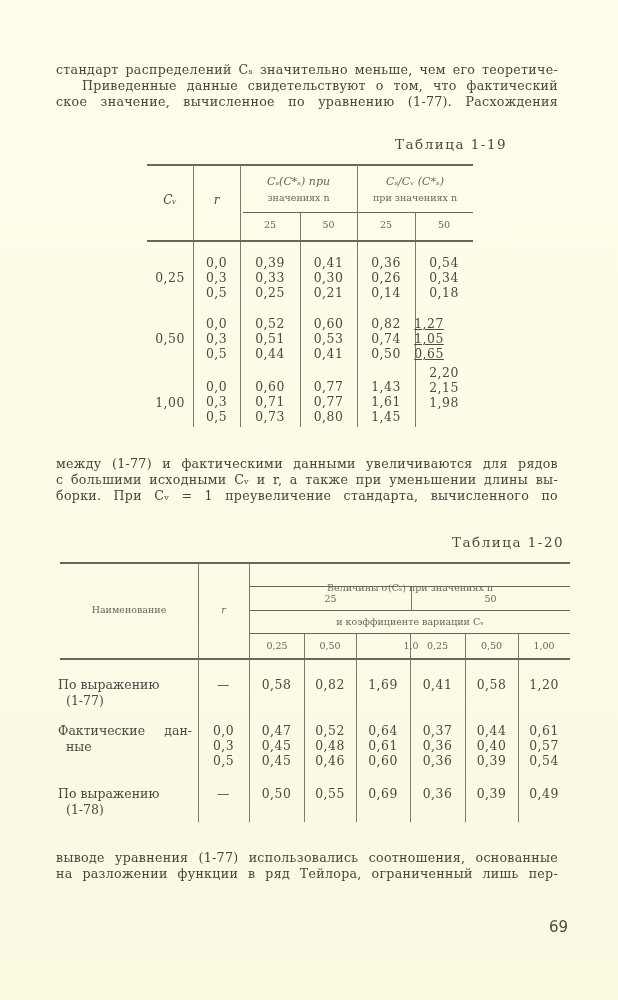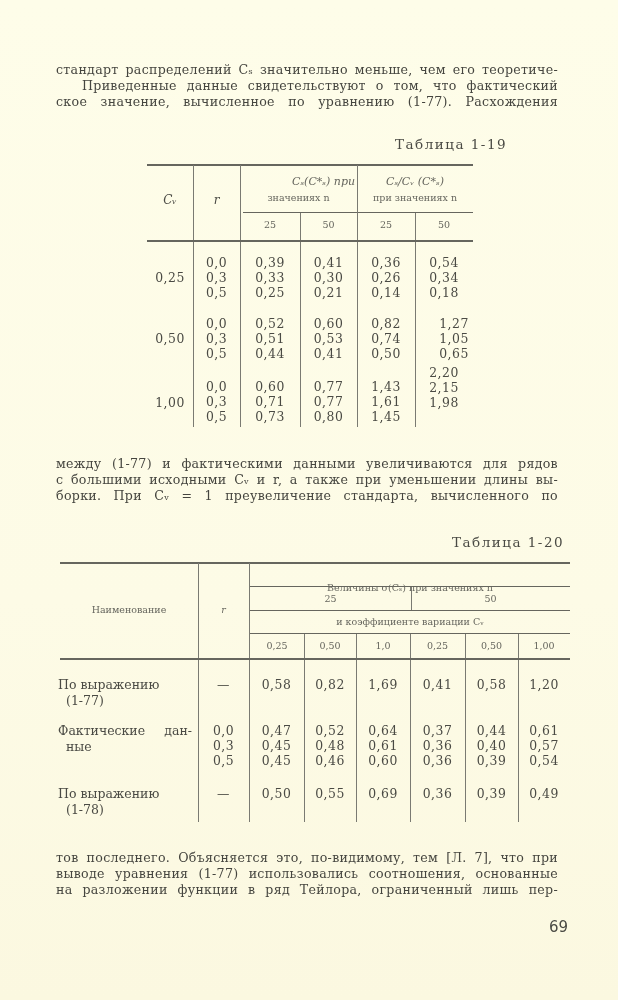--- a/index.html
+++ b/index.html
@@ -61,21 +61,21 @@
     <div class="vrule" style="left:415px; top:213px; height:27px;"></div>
 
     <div class="vrule" style="left:193px; top:242px; height:185px;"></div>
     <div class="vrule" style="left:240px; top:242px; height:185px;"></div>
     <div class="vrule" style="left:300px; top:242px; height:185px;"></div>
     <div class="vrule" style="left:357px; top:242px; height:185px;"></div>
     <div class="vrule" style="left:415px; top:242px; height:185px;"></div>
 
     <div class="cell it" style="left:147px; top:193px; width:46px; font-size:12px;">Cᵥ</div>
     <div class="cell it" style="left:193px; top:193px; width:47px; font-size:12px;">r</div>
-    <div class="cell small" style="left:240px; top:175px; width:117px;padding-left:25px;"><span class="it" style="font-size:11px;">Cₛ(C*ₛ) при</span></div>
+    <div class="cell small" style="left:240px; top:175px; width:117px;"><span class="it" style="font-size:11px;">Cₛ(C*ₛ) при</span></div>
     <div class="cell small" style="left:240px; top:192px; width:117px;">значениях n</div>
     <div class="cell small" style="left:357px; top:175px; width:116px;"><span class="it" style="font-size:11px;">Cₛ/Cᵥ (C*ₛ)</span></div>
     <div class="cell small" style="left:357px; top:192px; width:116px;">при значениях n</div>
     <div class="cell small" style="left:240px; top:219px; width:60px;">25</div>
     <div class="cell small" style="left:300px; top:219px; width:57px;">50</div>
     <div class="cell small" style="left:357px; top:219px; width:58px;">25</div>
     <div class="cell small" style="left:415px; top:219px; width:58px;">50</div>
 
     <div class="cell num" style="left:150px; top:270px; width:40px;">0,25</div>
     <div class="cell num" style="left:193px; top:255px; width:47px;">
@@ -118,21 +118,21 @@
     <div class="cell num" style="left:300px; top:316px; width:57px;">
       <div>0,60</div>
         <div>0,53</div>
         <div>0,41</div>
     </div>
     <div class="cell num" style="left:357px; top:316px; width:58px;">
       <div>0,82</div>
         <div>0,74</div>
         <div>0,50</div>
     </div>
-    <div class="cell num" style="left:425px; top:316px; width:58px;">
+    <div class="cell num" style="left:400px; top:316px; width:58px;text-decoration:underline;">
       <div>1,27</div>
         <div>1,05</div>
         <div>0,65</div>
     </div>
 
     <div class="cell num" style="left:150px; top:395px; width:40px;">1,00</div>
     <div class="cell num" style="left:193px; top:379px; width:47px;">
       <div>0,0</div>
         <div>0,3</div>
         <div>0,5</div>
@@ -192,21 +192,21 @@
     <div class="vrule" style="left:518px; top:660px; height:162px;"></div>
 
     <div class="cell small" style="left:60px; top:604px; width:138px;">Наименование</div>
     <div class="cell small it" style="left:198px; top:604px; width:51px;">r</div>
     <div class="cell small" style="left:250px; top:582px; width:320px;">Величины σ(Cₛ) при значениях n</div>
     <div class="cell small" style="left:250px; top:593px; width:161px;">25</div>
     <div class="cell small" style="left:411px; top:593px; width:159px;">50</div>
     <div class="cell small" style="left:250px; top:616px; width:320px;">и коэффициенте вариации Cᵥ</div>
     <div class="cell small" style="left:250px; top:640px; width:54px;">0,25</div>
     <div class="cell small" style="left:304px; top:640px; width:52px;">0,50</div>
-    <div class="cell small" style="left:356px; top:640px; width:54px;">1,0</div>
+    <div class="cell small" style="left:356px; top:640px; width:54px;padding-left:28px;">1,0</div>
     <div class="cell small" style="left:410px; top:640px; width:55px;">0,25</div>
     <div class="cell small" style="left:465px; top:640px; width:53px;">0,50</div>
     <div class="cell small" style="left:518px; top:640px; width:52px;">1,00</div>
 
     <div style="position:absolute; left:58px; top:677px; font-size:12.5px; line-height:16px;">
       <div>По выражению</div>
       <div style="padding-left:8px;">(1-77)</div>
     </div>
     <div class="cell num" style="left:198px; top:677px; width:51px;">—</div>
     <div class="cell num" style="left:249px; top:677px; width:55px;">0,58</div>
@@ -263,19 +263,18 @@
     <div class="cell num" style="left:198px; top:786px; width:51px;">—</div>
     <div class="cell num" style="left:249px; top:786px; width:55px;">0,50</div>
     <div class="cell num" style="left:304px; top:786px; width:52px;">0,55</div>
     <div class="cell num" style="left:356px; top:786px; width:54px;">0,69</div>
     <div class="cell num" style="left:410px; top:786px; width:55px;">0,36</div>
     <div class="cell num" style="left:465px; top:786px; width:53px;">0,39</div>
     <div class="cell num" style="left:518px; top:786px; width:52px;">0,49</div>
   </div>
 
   <div class="para" style="top:850px;">
-    <span class="line">тов последнего. Объясняется это, по-видимому, тем [Л. 7], что при</span>
     <span class="line">выводе уравнения (1-77) использовались соотношения, основанные</span>
     <span class="line">на разложении функции в ряд Тейлора, ограниченный лишь пер-</span>
   </div>
 
   <div class="pageno">69</div>
 </div>
 
 </body></html>

